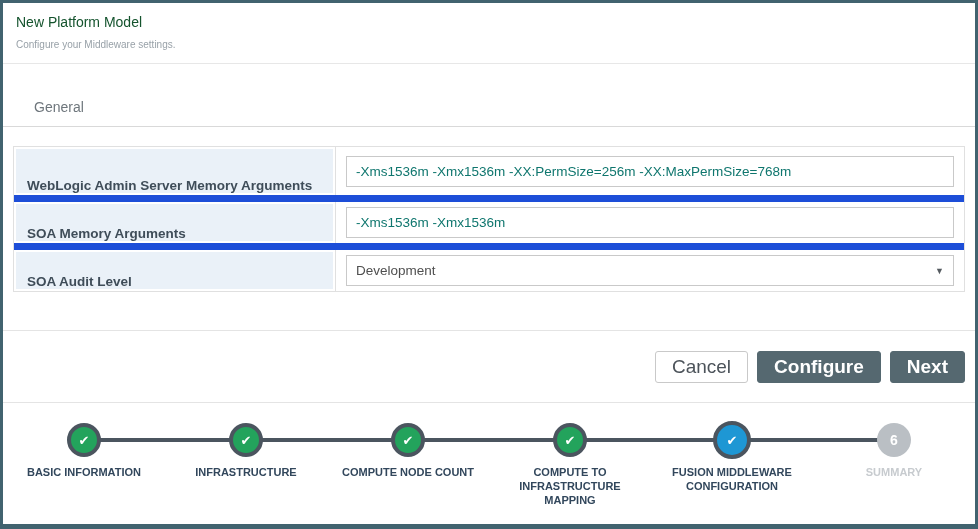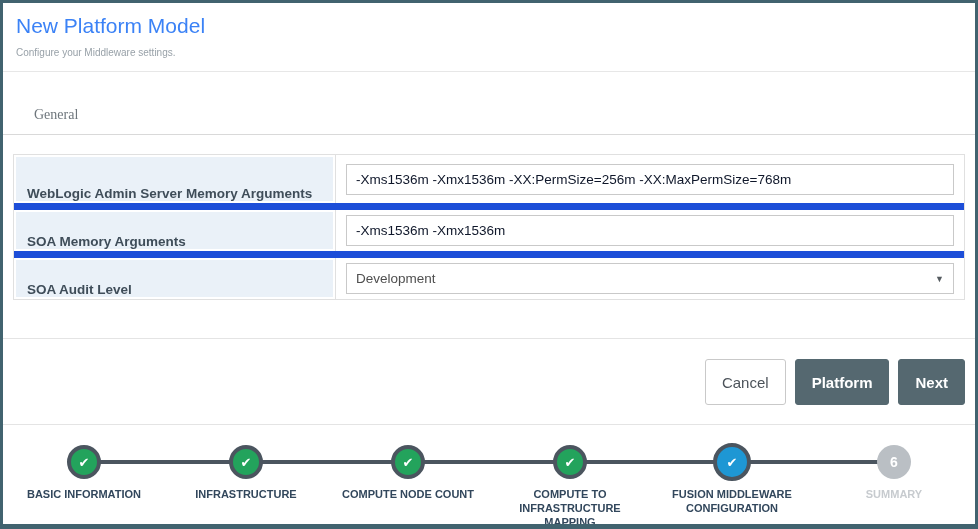--- a/index.html
+++ b/index.html
@@ -11,31 +11,30 @@
     width: 978px;
     height: 529px;
     border: 3px solid #41636f;
     border-bottom-width: 5px;
     background: #ffffff;
     overflow: hidden;
   }
 
   
   .header { padding: 11px 16px 13px 13px; border-bottom: 1px solid #e7e7e7; }
-  .page-title { font-size: 21px; color: #3b82f6; font-weight: 400; }
+  .page-title { font-size: 14px; color: #14532d; font-weight: 400; }
   .page-subtitle { margin-top: 9px; font-size: 10px; color: #98a1a8; }
 
   
   .tabbar {
     margin-top: 24px;
     padding: 0 0 0 10px;
     border-bottom: 1px solid #d9d9d9;
     display: flex;
     align-items: flex-end;
-    font-family: Liberation Serif, serif;
   }
   .tab {
     padding: 11px 21px;
     font-size: 14px;
     color: #6e767c;
     cursor: pointer;
     background: #ffffff;
     position: relative;
     margin-bottom: 0;
   }
@@ -79,21 +78,21 @@
     padding: 8px 10px;
     background: #ffffff;
   }
   .text-input {
     width: 100%;
     height: 31px;
     border: 1px solid #c9c9c9;
     padding: 0 9px;
     font-family: "Liberation Sans", "DejaVu Sans", sans-serif;
     font-size: 13.5px;
-    color: #0f172a;
+    color: #0f766e;
     background: #ffffff;
     outline: none;
   }
   .select-box {
     width: 100%;
     height: 31px;
     border: 1px solid #c9c9c9;
     padding: 8px 9px;
     display: flex;
     align-items: center;
@@ -110,23 +109,23 @@
   .button-bar {
     display: flex;
     justify-content: flex-end;
     align-items: center;
     gap: 9px;
     padding: 20px 10px 19px 10px;
     border-bottom: 1px solid #e4e4e4;
   }
   .btn {
     font-family: "Liberation Sans", "DejaVu Sans", sans-serif;
-    font-size: 15px;
+    font-size: 19px;
     padding: 0 16px;
-    height: 46px;
+    height: 32px;
     border-radius: 3px;
     cursor: pointer;
   }
   .btn-light { background: #ffffff; border: 1px solid #c9c9c9; color: #4c535a; }
   .btn-dark  { background: #556870; border: 1px solid #556870; color: #ffffff; font-weight: bold; }
 
   
   .stepper { position: relative; padding-top: 20px; }
   .stepper-line {
     position: absolute;
@@ -216,21 +215,21 @@
           <span class="select-arrow">▼</span>
         </div>
       </div>
     </div>
   </div>
 
   <div class="divider"></div>
 
   <div class="button-bar">
     <button class="btn btn-light">Cancel</button>
-    <button class="btn btn-dark">Platform</button>
+    <button class="btn btn-dark">Configure</button>
     <button class="btn btn-dark">Next</button>
   </div>
 
   <div class="stepper">
     <div class="stepper-line"></div>
     <div class="steps">
 
       <div class="step complete">
         <div class="dot">✔</div>
         <div class="step-label">BASIC INFORMATION</div>

